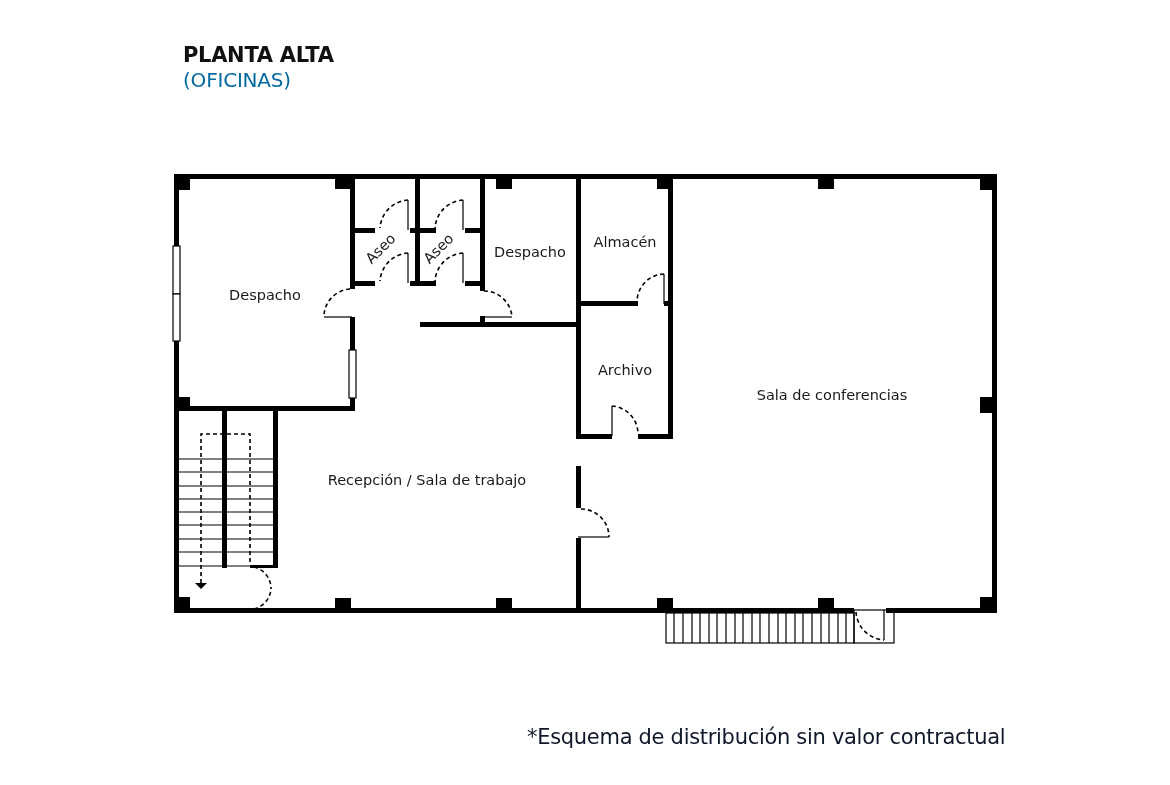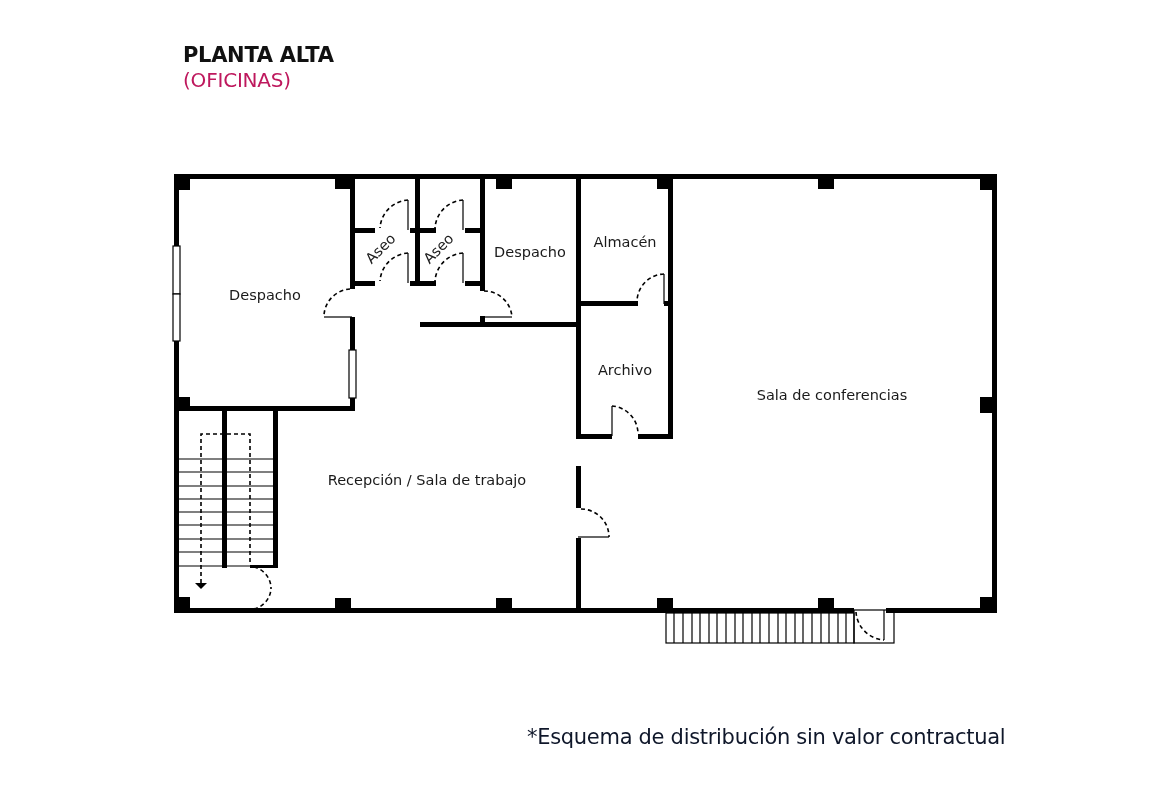--- a/index.html
+++ b/index.html
@@ -1,18 +1,18 @@
 <!DOCTYPE html>
 <html><head>
   <meta charset="utf-8">
   <style>
     html, body { margin: 0; padding: 0; background: #ffffff; }
     body { width: 1170px; height: 785px; position: relative; overflow: hidden; font-family: "DejaVu Sans", sans-serif; color: #1a1a1a; }
     .title { position: absolute; left: 183px; top: 36px; font-size: 21px; font-weight: bold; letter-spacing: -0.3px; color: #111; margin-top: 7px; }
-    .subtitle { position: absolute; left: 183px; top: 68px; font-size: 20px; color: #be185d; letter-spacing: -0.2px; }
+    .subtitle { position: absolute; left: 183px; top: 68px; font-size: 20px; color: #0369a1; letter-spacing: -0.2px; }
     .footnote { position: absolute; left: 527px; top: 725px; font-size: 21px; color: #0f172a; letter-spacing: -0.3px; }
     svg { position: absolute; left: 0; top: 0; }
     .room-label { font-family: "DejaVu Sans", sans-serif; font-size: 14.5px; fill: #1a1a1a; }
     .wall { fill: #000; }
     .door { fill: none; stroke: #000; stroke-width: 1.6; stroke-dasharray: 4 3; }
     .thin { fill: none; stroke: #000; stroke-width: 1.2; }
     .win { fill: #fff; stroke: #000; stroke-width: 1.2; }
   </style>
 </head>
 <body>

